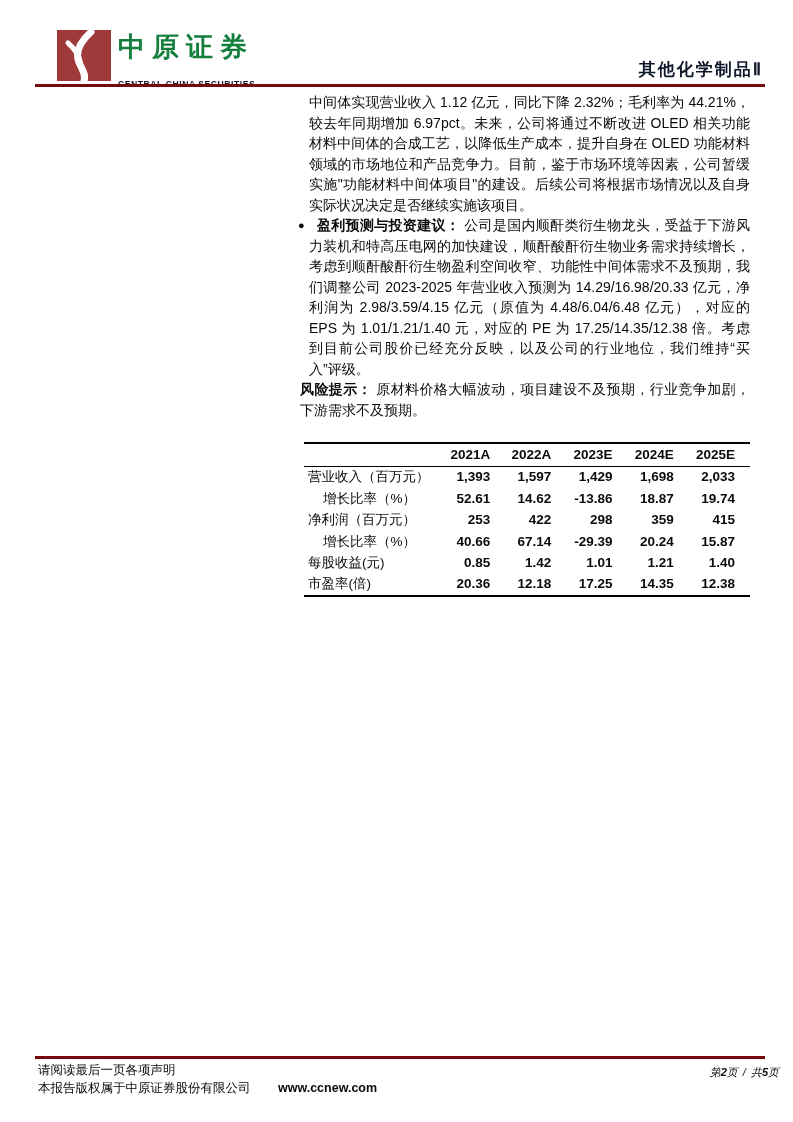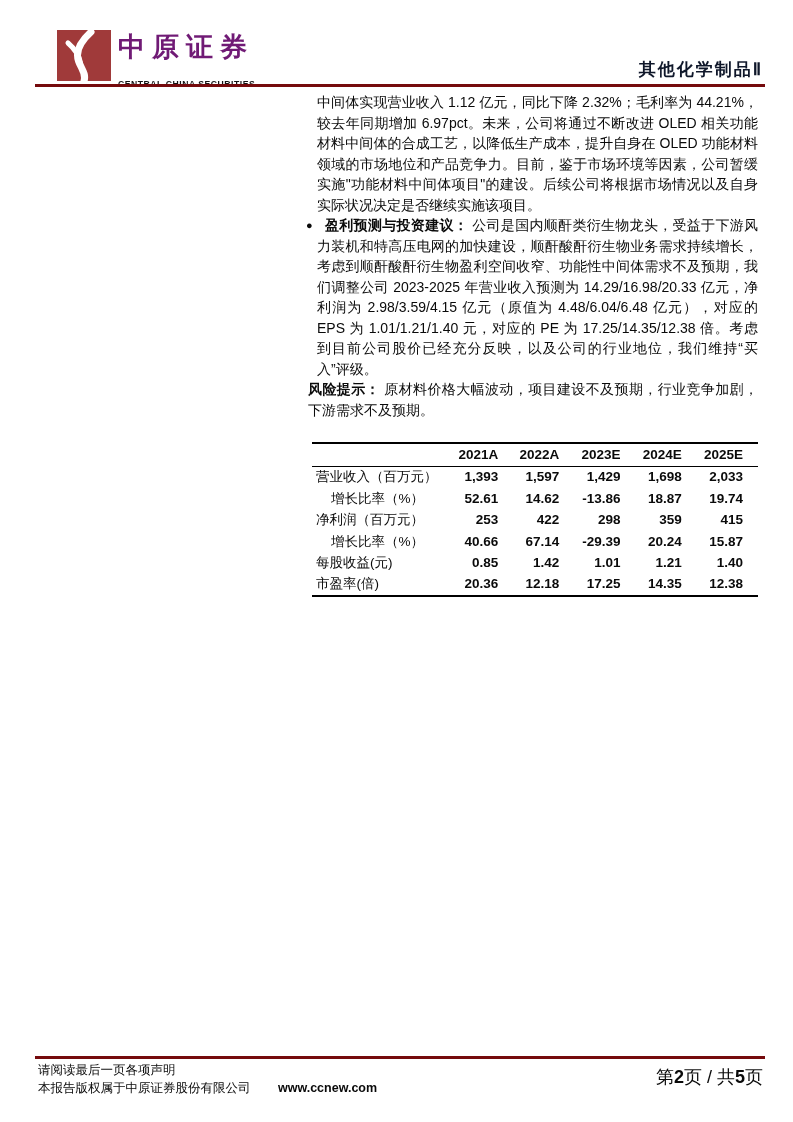--- a/index.html
+++ b/index.html
@@ -7,36 +7,36 @@
     position:relative; width:793px; height:1122px; margin:0 auto;
     background:#ffffff; overflow:hidden;
     font-family:"Liberation Sans", sans-serif; color:#0a0a0a;
   }
   
   .logo-box { position:absolute; left:57px; top:30px; width:54px; height:51px; background:#a03a3a; }
   .logo-box svg { display:block; width:100%; height:100%; }
   .logo-cn {
     position:absolute; left:118px; top:33px; width:200px;
     font-family:"Liberation Serif", serif; font-weight:bold;
-    font-size:27px; letter-spacing:7px; line-height:28px; color:#701a75; white-space:nowrap;
+    font-size:27px; letter-spacing:7px; line-height:28px; color:#15803d; white-space:nowrap;
   }
   .logo-en {
     position:absolute; left:118px; top:79px;
     font-size:8.6px; font-weight:bold; letter-spacing:0.55px; color:#141414; white-space:nowrap;
   }
   .category {
     position:absolute; right:30px; top:58px;
     font-family:"Liberation Serif", serif; font-weight:bold; font-size:17px; color:#0f172a;
     letter-spacing:2px; white-space:nowrap;
   }
   .header-rule { position:absolute; left:35px; top:84px; width:730px; height:3px; background:#750a0c; }
 
   
   .content {
-    position:absolute; left:308px; top:92px; width:450px;
+    position:absolute; left:300px; top:92px; width:450px;
     font-size:14px; line-height:20.5px; text-align:justify; color:#0a0a0a;
   }
   .content p { margin:0; }
   .para-cont { padding-left:9px; }
   .para-bullet { position:relative; padding-left:9px; margin-top:16px; }
   .bullet-dot { position:absolute; left:-2px; top:0; font-size:11px; line-height:20.5px; }
   .lead-label { font-weight:bold; }
   .para-bullet .lead-label { margin-left:8px; }
   .para-risk { margin-top:10px; }
 
@@ -52,21 +52,21 @@
   table.fin .col-label { width:140px; }
   table.fin .num { text-align:right; padding-right:15px; font-weight:bold; }
   table.fin td.lbl { text-align:left; padding-left:4px; }
   table.fin td.lbl.indent { padding-left:19px; }
   .source { margin-top:7px; padding-left:5px; font-size:12.5px; text-align:left; }
 
   
   .footer-rule { position:absolute; left:35px; top:1056px; width:730px; height:3px; background:#750a0c; }
   .footer-left { position:absolute; left:38px; top:1062px; font-size:12.5px; line-height:17.5px; color:#0a0a0a; }
   .footer-left .site { font-weight:bold; margin-left:24px; }
-  .footer-page { position:absolute; right:30px; top:1065px; font-size:18px; white-space:nowrap; }
+  .footer-page { position:absolute; right:14px; top:1065px; font-size:11px; white-space:nowrap;font-style:italic; }
   .footer-page .num { font-weight:bold; }
   .footer-page .sep { padding:0 5px; }
 </style>
 </head>
 <body>
 
 <div class="page">
 
   <div class="logo-box">
     <svg viewBox="0 0 54 51">

